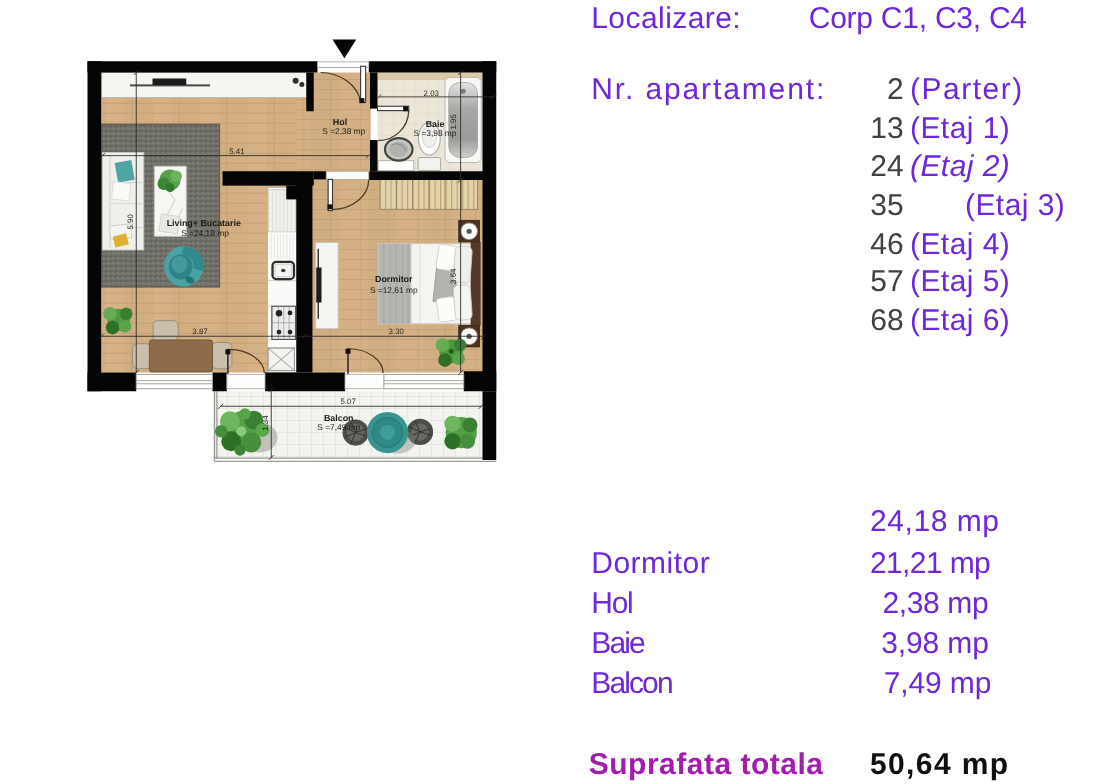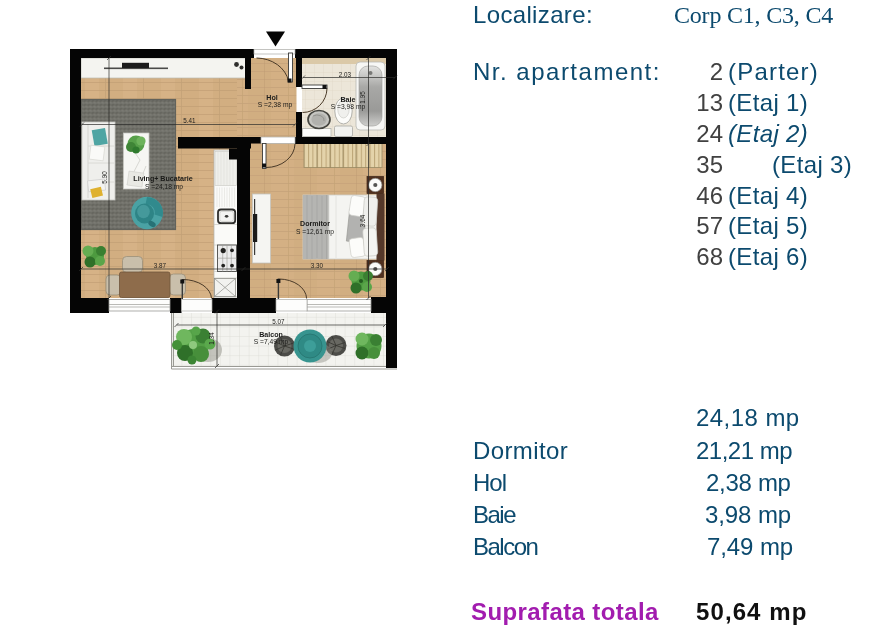--- a/index.html
+++ b/index.html
@@ -1,17 +1,17 @@
 <!DOCTYPE html>
 <html><head>
 <meta charset="utf-8">
 <style>
 html,body{margin:0;padding:0;background:#ffffff;}
 #stage{position:relative;width:882px;height:627px;background:#ffffff;overflow:hidden;font-family:"Liberation Sans",sans-serif;}
-.t{position:absolute;font-family:"Liberation Sans",sans-serif;font-size:24px;color:#0c4a6e;line-height:1;white-space:nowrap;letter-spacing:0px;}
+.t{position:absolute;font-family:"Liberation Sans",sans-serif;font-size:24px;color:#6d28d9;line-height:1;white-space:nowrap;letter-spacing:0px;}
 .num{position:absolute;font-size:24px;color:#414141;line-height:1;text-align:right;letter-spacing:0px;font-family:"Liberation Sans",sans-serif;}
 </style>
 </head>
 <body>
 <div id="stage">
 
 <svg width="440" height="627" viewBox="0 0 440 627" style="position:absolute;left:0;top:0;" xmlns="http://www.w3.org/2000/svg">
 <defs>
 <pattern id="wood" width="46" height="8" patternUnits="userSpaceOnUse">
   <rect width="46" height="8" fill="#d4b084"></rect>
@@ -409,21 +409,21 @@
 <text x="348" y="101.5" text-anchor="middle" font-size="7.1" font-weight="bold">Baie</text>
 <text x="348" y="108.5" text-anchor="middle" font-size="6.7">S =3,98 mp</text>
 <text x="315" y="225.5" text-anchor="middle" font-size="7.1" font-weight="bold">Dormitor</text>
 <text x="315" y="234" text-anchor="middle" font-size="6.7">S =12,61 mp</text>
 <text x="271" y="337" text-anchor="middle" font-size="7.1" font-weight="bold">Balcon</text>
 <text x="271" y="344" text-anchor="middle" font-size="6.7">S =7,49 mp</text>
 </g>
 </svg>
 
 <div class="t" style="left:473px;top:3px;letter-spacing:0.35px;">Localizare:</div>
-<div class="t" style="left:674px;top:3px;letter-spacing:-0.2px;font-family:Liberation Serif, serif;">Corp C1, C3, C4</div>
+<div class="t" style="left:647px;top:3px;letter-spacing:-0.2px;">Corp C1, C3, C4</div>
 
 <div class="t" style="left:473px;top:60px;letter-spacing:1.5px;">Nr. apartament:</div>
 
 <div class="num" style="left:640px;top:60px;width:83px;">2</div>
 <div class="t" style="left:728px;top:60px;letter-spacing:1.2px;">(Parter)</div>
 <div class="num" style="left:640px;top:91px;width:83px;">13</div>
 <div class="t" style="left:728px;top:91px;letter-spacing:0.35px;">(Etaj 1)</div>
 <div class="num" style="left:640px;top:122px;width:83px;">24</div>
 <div class="t" style="left:728px;top:122px;letter-spacing:0.35px;font-style:italic;">(Etaj 2)</div>
 <div class="num" style="left:640px;top:153px;width:83px;">35</div>

